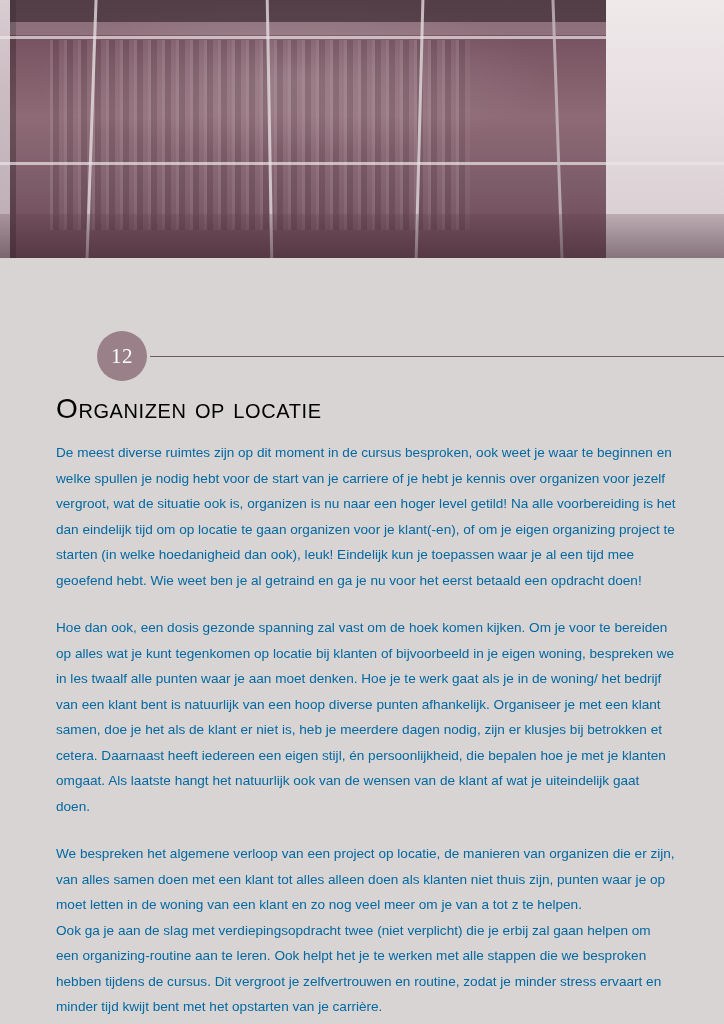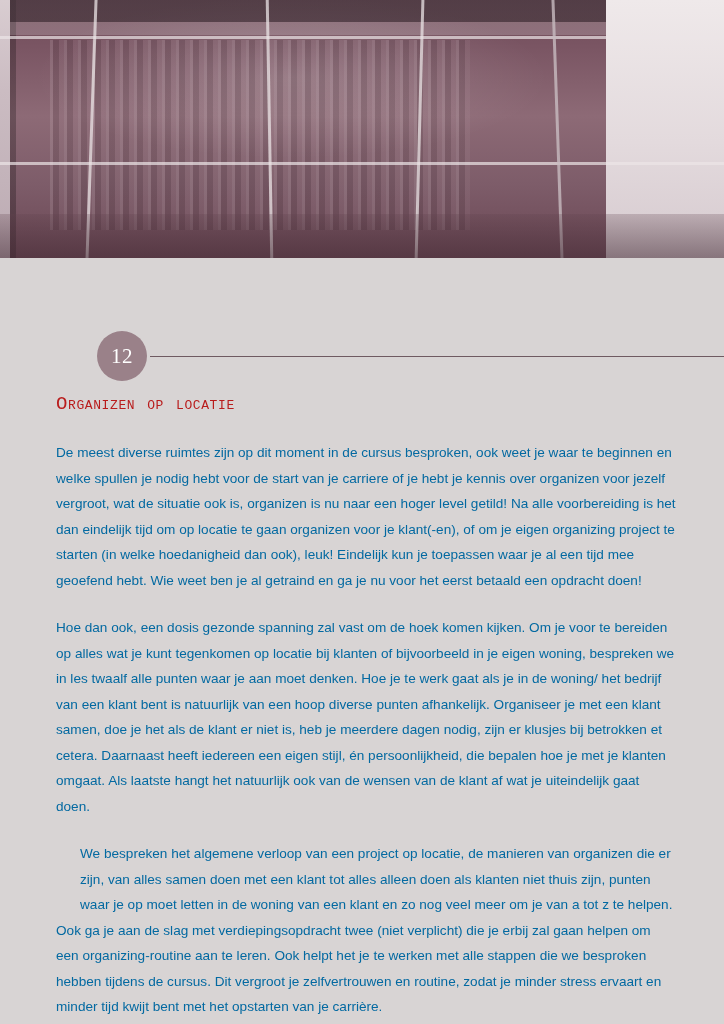--- a/index.html
+++ b/index.html
@@ -159,41 +159,41 @@
     width: 574px;
     height: 1px;
     background: #6f5a61;
   }
 
   
   .doc-heading {
     position: absolute;
     left: 56px;
     top: 393px;
-    font-family: Liberation Mono, monospace;
-    font-size: 19px;
-    color: #b91c1c;
+    font-family: Liberation Sans, sans-serif;
+    font-size: 28px;
+    color: #000000;
     letter-spacing: .6px;
   }
   .smallcaps { font-variant: small-caps; }
 
   
   .body-text {
     position: absolute;
     left: 56px;
     top: 440px;
     width: 620px;
     font-size: 13.6px;
     line-height: 25.5px;
     color: #0369a1;
     text-align: left;
   }
   .body-text p { margin: 0 0 22px 0; }
   .body-text p:last-child { margin-bottom: 9px; }
-  .body-text .tight { margin-bottom: 0; margin-left: 24px; }
+  .body-text .tight { margin-bottom: 0; }
 </style>
 </head>
 <body>
 
 <div class="page">
 
   <div class="hero">
     <div class="hero-bg"></div>
     <div class="hero-photo"></div>
     <div class="hero-wall"></div>

